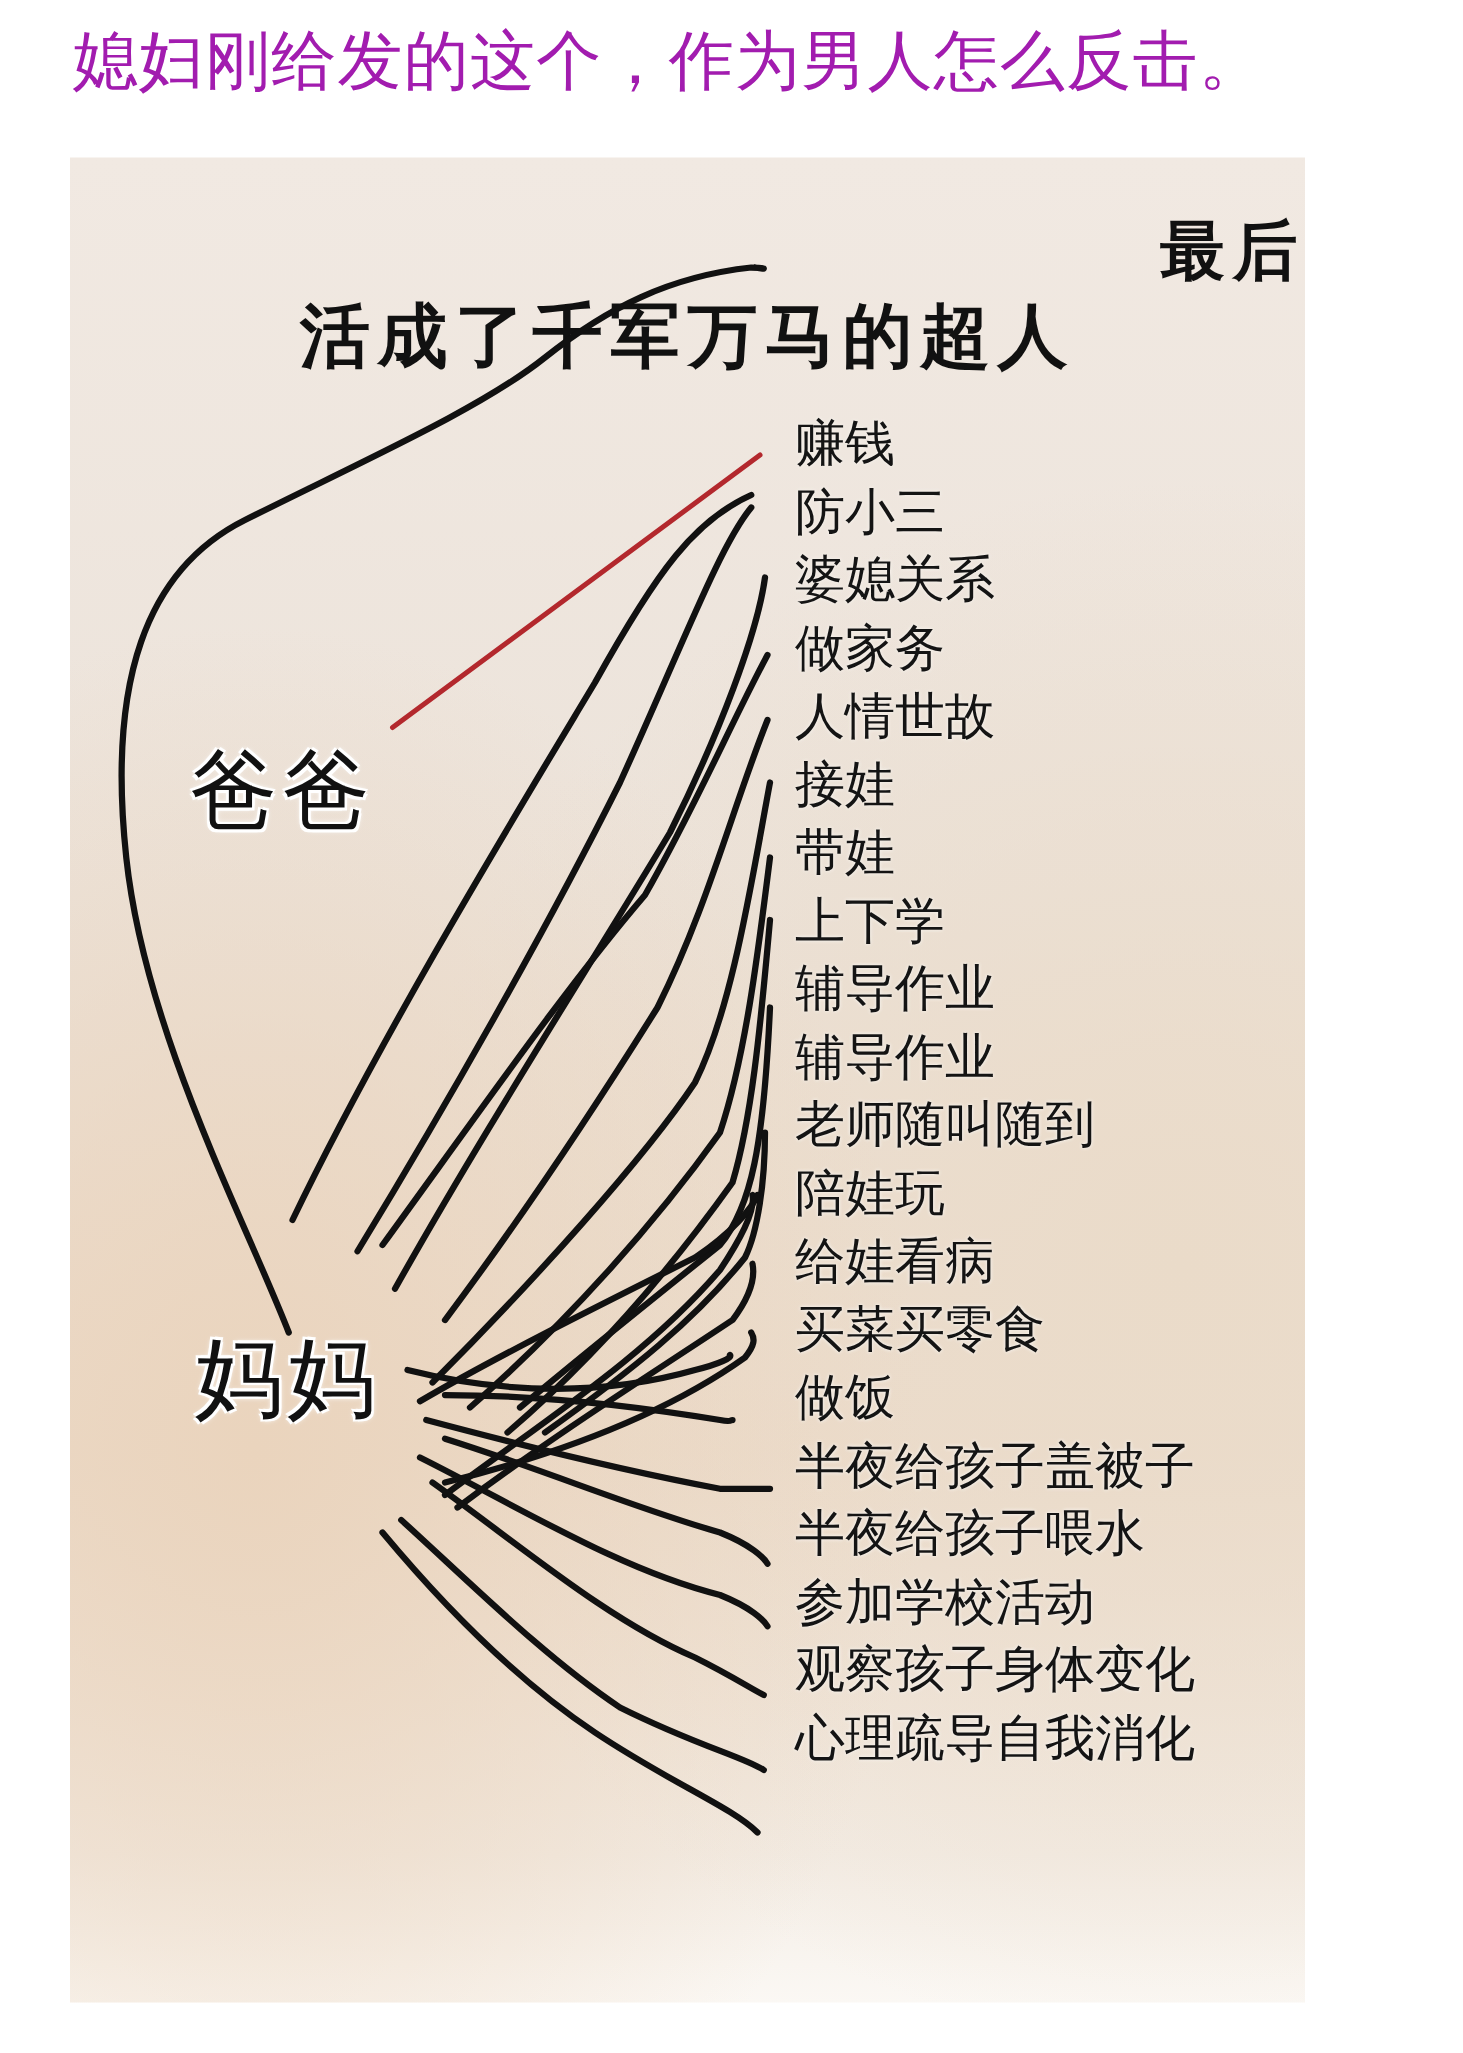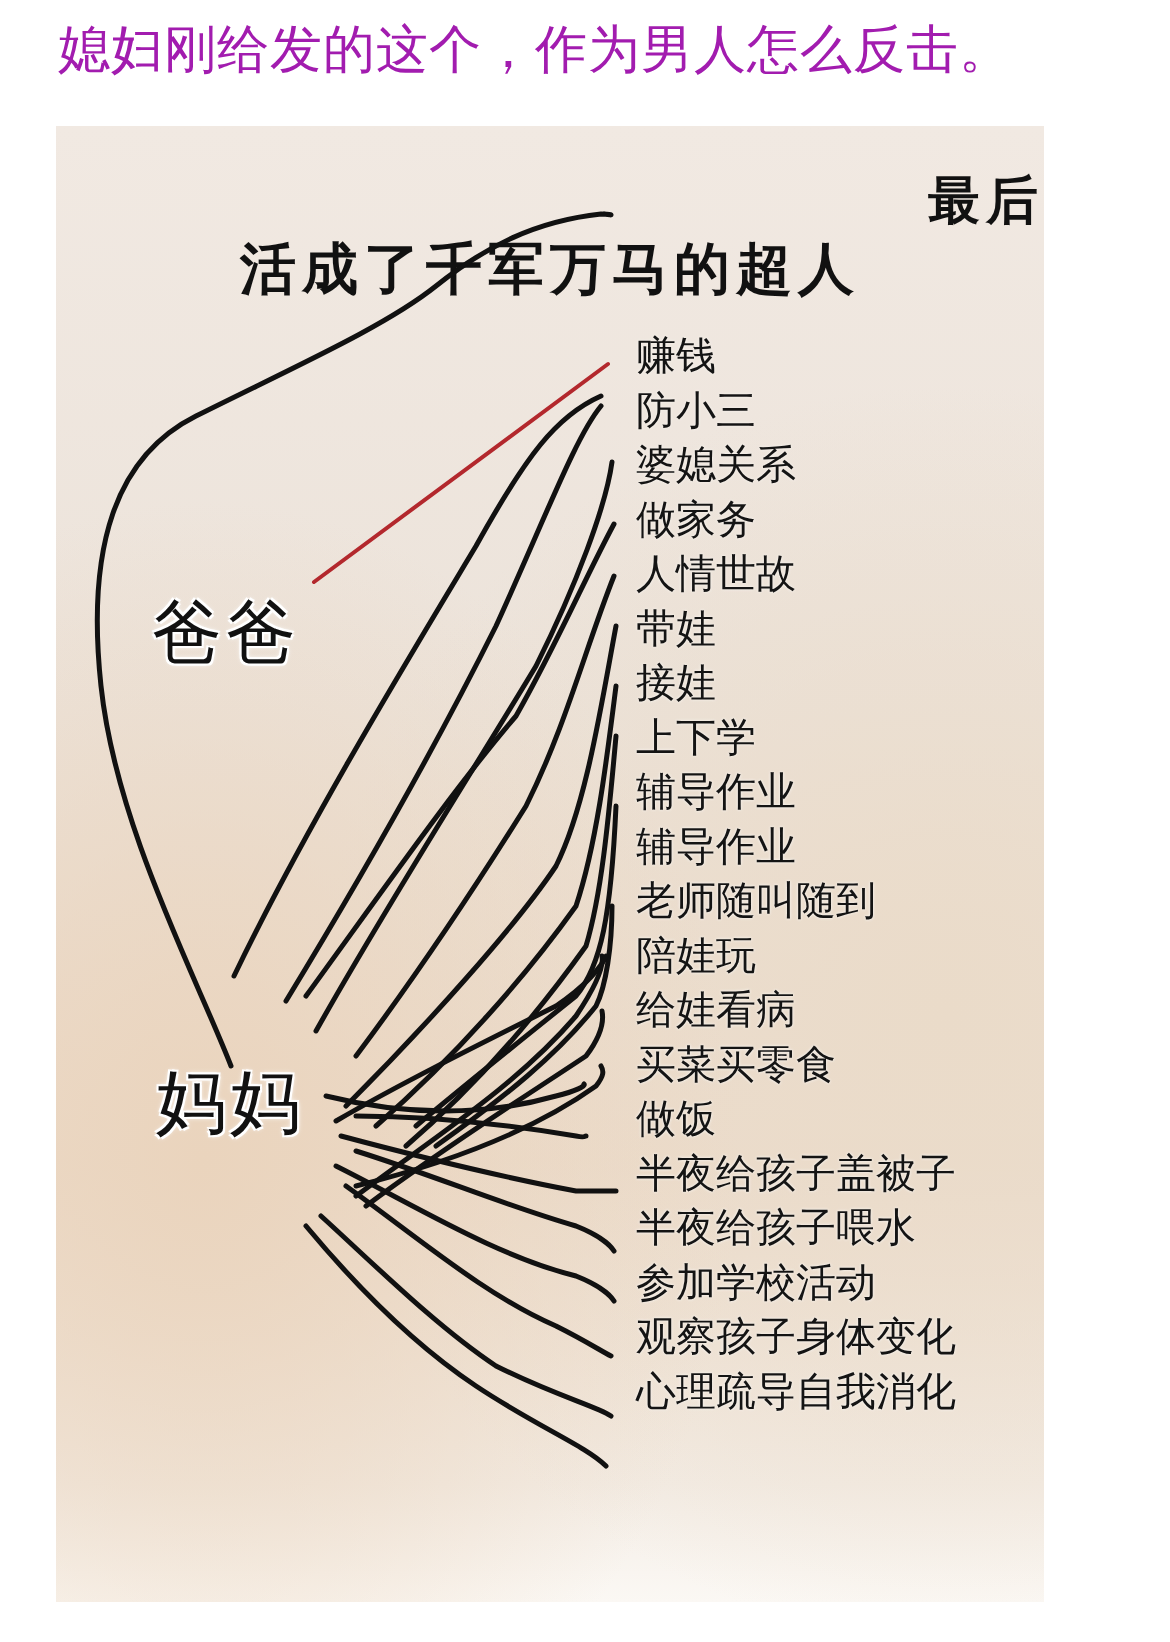--- a/index.html
+++ b/index.html
@@ -72,22 +72,22 @@
 
   <div class="actor dad">爸爸</div>
   <div class="actor mom">妈妈</div>
 
   <ul class="tasks">
     <li>赚钱</li>
     <li>防小三</li>
     <li>婆媳关系</li>
     <li>做家务</li>
     <li>人情世故</li>
+    <li>接娃</li>
     <li>带娃</li>
-    <li>接娃</li>
     <li>上下学</li>
     <li>辅导作业</li>
     <li>辅导作业</li>
     <li>老师随叫随到</li>
     <li>陪娃玩</li>
     <li>给娃看病</li>
     <li>买菜买零食</li>
     <li>做饭</li>
     <li>半夜给孩子盖被子</li>
     <li>半夜给孩子喂水</li>

